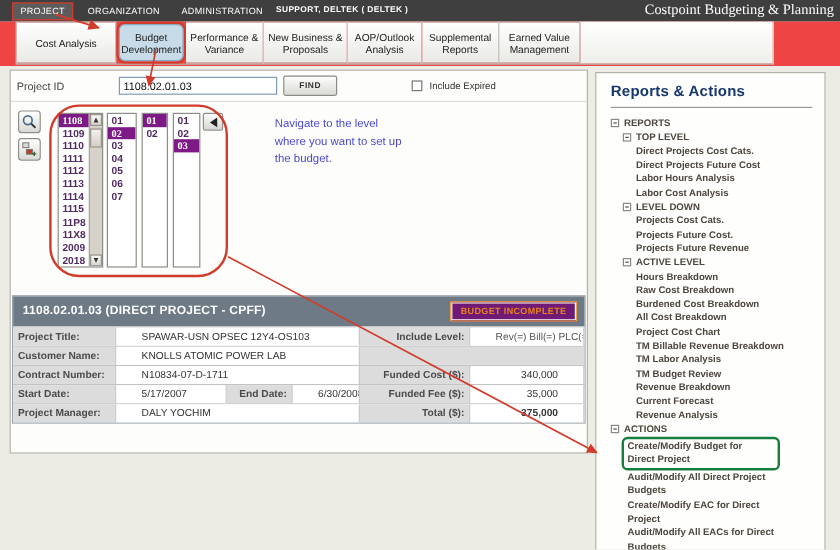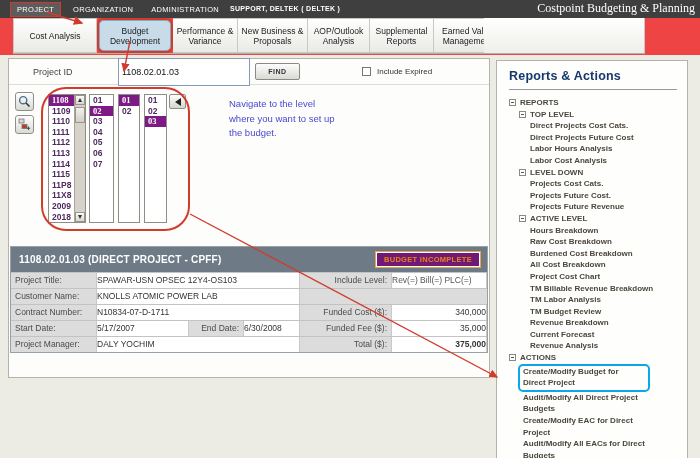--- a/index.html
+++ b/index.html
@@ -18,31 +18,31 @@
   .topbar-user { position:absolute; left:230px; top:5px; color:#fff; font-size:7px; font-weight:bold; letter-spacing:.3px; }
   .topbar-title { position:absolute; right:5px; top:1px; color:#fff; font-family:"Liberation Serif", serif; font-size:12px; }
 
   
   .tabbar { position:absolute; left:0; top:18px; width:700px; height:37px; background:#ef4444; }
   .tabs { position:absolute; left:13px; top:0; height:36px; display:flex; border-bottom:1px solid #b3b3aa; }
   .tab { border:1px solid #c9c9c3; border-left:none; background:linear-gradient(#ffffff,#e9e9e5);
          display:flex; align-items:center; justify-content:center; text-align:center;
          font-size:8.5px; line-height:10px; color:#222; padding:0 2px; }
   .tab:first-child { border-left:1px solid #c9c9c3; }
-  .tab:nth-child(1){width:84px} .tab:nth-child(2){width:76px} .tab:nth-child(3){width:65px}
+  .tab:nth-child(1){width:84px} .tab:nth-child(2){width:58px} .tab:nth-child(3){width:65px}
   .tab:nth-child(4){width:70px} .tab:nth-child(5){width:62px} .tab:nth-child(6){width:64px}
   .tab:nth-child(7){width:68px}
   .tab.active { background:#c7dbe9; box-shadow:inset 0 0 0 1px #86a9c3; border:2px solid #d23b2c; border-radius:7px; }
   .tabstrip-pad { position:absolute; left:484px; top:0; width:161px; height:36px; background:linear-gradient(#ffffff,#eeeeea); border-bottom:1px solid #b3b3aa; border-right:1px solid #c9c9c3; }
 
   
   .panel { position:absolute; left:8px; top:58px; width:482px; height:320px; background:#fdfdfc; border:1px solid #b3b3aa; }
-  .search-row { display:flex; align-items:center; height:26px; padding-left:24px; border-bottom:1px solid #dddcd5; }
+  .search-row { display:flex; align-items:center; height:26px; padding-left:5px; border-bottom:1px solid #dddcd5; }
   .search-label { font-size:9px; color:#444; width:85px; }
-  .search-input { width:132px; height:28px; border:1px solid #7f9db9; font-family:"Liberation Sans",sans-serif; font-size:9px; padding:0 3px; color:#111; }
+  .search-input { width:132px; height:15px; border:1px solid #7f9db9; font-family:"Liberation Sans",sans-serif; font-size:9px; padding:0 3px; color:#111; }
   .find-btn { margin-left:5px; width:45px; height:17px; font-size:7px; font-weight:bold; letter-spacing:.5px; color:#333;
               background:linear-gradient(#fdfdfd,#d9d9d5); border:1px solid #8a8a84; border-radius:2px; }
   .chk { margin-left:62px; width:9px; height:9px; border:1px solid #777; background:#fff; }
   .chk-label { font-size:8px; color:#333; margin-left:6px; }
 
   .tool-col { position:absolute; left:6px; top:33px; display:flex; flex-direction:column; gap:4px; }
   .tool-btn { width:19px; height:19px; border:1px solid #8f8f89; border-radius:3px; background:linear-gradient(#ffffff,#d9d9d5);
               display:flex; align-items:center; justify-content:center; padding:0; }
 
   
@@ -66,39 +66,39 @@
 
   
   .card { position:absolute; left:1px; top:187px; width:478px; border:1px solid #97a1a9; background:#fff; }
   .card-head { height:25px; background:#6e7b87; color:#fff; font-weight:bold; font-size:10px;
                display:flex; align-items:center; justify-content:space-between; padding:0 6px 0 8px; letter-spacing:.2px; }
   .badge { background:#701a75; border:1px solid #eaa546; box-shadow:inset 0 0 0 1px #fff; color:#e8831c;
            font-size:7.5px; font-weight:bold; letter-spacing:.3px; padding:3px 8px; }
   .crow { display:grid; grid-template-columns:86px 203px 92px 1fr; border-top:1px solid #c3c3c3; height:16px; line-height:15px; font-size:8.5px; }
   .crow.r2 { grid-template-columns:86px 203px 1fr; }
   .crow.r4 { grid-template-columns:86px 92px 55px 56px 92px 1fr; }
-  .cl { background:#dcdcdc; color:#4a4a4a; font-weight:normal; padding:0 4px; border-right:1px solid #c9c9c9; overflow:hidden; white-space:nowrap; }
+  .cl { background:#dcdcdc; color:#4a4a4a; font-weight:bold; padding:0 4px; border-right:1px solid #c9c9c9; overflow:hidden; white-space:nowrap; }
   .cl.r { text-align:right; }
-  .cv { background:#fff; padding:0 0; color:#333; border-right:1px solid #c9c9c9; overflow:hidden; white-space:nowrap; }
+  .cv { background:#fff; padding:0 21px; color:#333; border-right:1px solid #c9c9c9; overflow:hidden; white-space:nowrap; }
   .cv.num { text-align:right; }
   .cv.b { font-weight:bold; }
   .cfill { background:#dcdcdc; }
   .cv.lvl { color:#555; }
 
   
   .sidebar { position:absolute; left:496px; top:60px; width:192px; height:403px; background:#fefefd; border:1px solid #b3b3aa; padding:8px 8px 0 12px; }
   .sb-title { font-size:12.5px; font-weight:bold; color:#16386b; letter-spacing:.2px; }
   .sb-hr { border:none; border-top:1px solid #999; margin:6px 2px 7px 0; }
   .tree { font-size:8px; font-weight:bold; color:#4c473d; }
   .t { line-height:11.6px; display:flex; align-items:flex-start; }
   .t .lbl { max-width:132px; }
   .l0 { padding-left:0; } .l1 { padding-left:10px; } .l2 { padding-left:21px; } .la { padding-left:14px; }
   .mb { position:relative; display:inline-block; width:7px; height:7px; border:1px solid #8a8a84; background:#fff; margin:2px 4px 0 0; flex:none; }
   .mb::after { content:""; position:absolute; left:1px; right:1px; top:2px; height:1px; background:#555; }
-  .action-hot { border:2px solid #0ea5e9; border-radius:5px; padding:0 9px 1px 3px; margin-left:-5px; display:inline-block; }
+  .action-hot { border:2px solid #15803d; border-radius:5px; padding:0 9px 1px 3px; margin-left:-5px; display:inline-block; }
 
   
   .overlay { position:absolute; left:0; top:0; width:700px; height:458px; pointer-events:none; z-index:99; }
 </style>
 </head>
 <body>
 
 <div class="topbar">
   <span class="menu-item sel">PROJECT</span>
   <span class="menu-item">ORGANIZATION</span>

